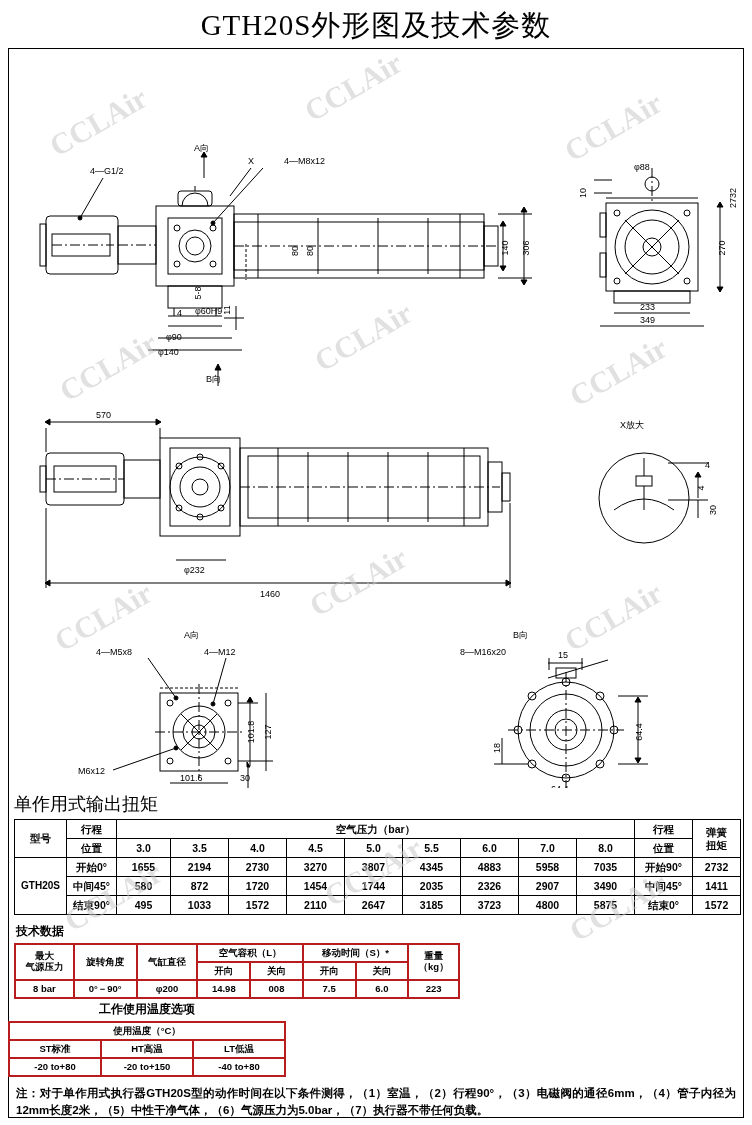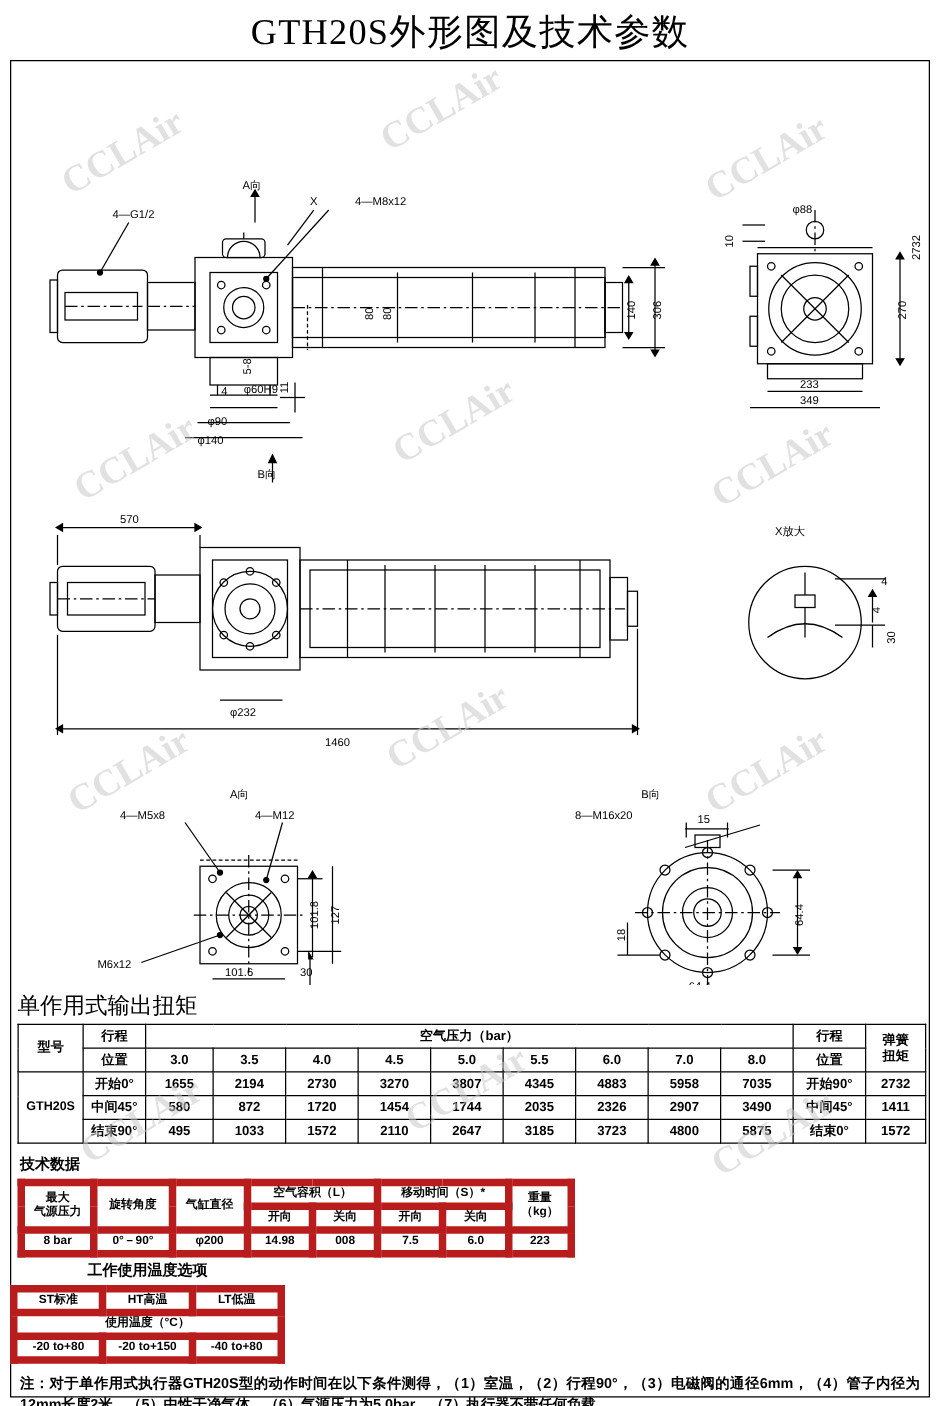--- a/index.html
+++ b/index.html
@@ -88,26 +88,26 @@
   table.grid td.model {
     font-size: 10px;
   }
   .two-col {
     display: flex;
     gap: 0px;
     margin-top: 6px;
     flex-direction: column;
   }
   .tech-wrap { width: 446px; margin-left: 6px; }
-  .temp-wrap { width: 220px; }
+  .temp-wrap { width: 278px; }
   .sub-head { font-size: 12px; font-weight: bold; padding: 2px 0 3px 2px; }
   .temp-head { font-size: 12px; font-weight: bold; padding: 2px 0 3px 0; text-align:center; }
   table.small { border-collapse: collapse; width: 100%; table-layout: fixed; }
   table.small th, table.small td {
-    border: 6px solid #b91c1c;
+    border: 2px solid #b91c1c;
     font-size: 9.5px;
     font-weight: bold;
     text-align: center;
     padding: 1px 1px;
     line-height: 1.15;
     height: 18px;
   }
   .note {
     margin: 8px 8px 0 8px;
     font-size: 11.5px;
@@ -537,26 +537,26 @@
           </tr>
         </tbody>
           </table>
       </div>
 
       <div class="temp-wrap">
         <div class="temp-head">工作使用温度选项</div>
         <table class="small">
           <tbody>
               <tr>
+            <td colspan="3">使用温度（°C）</td>
+          </tr>
+          <tr>
             <td>ST标准</td>
             <td>HT高温</td>
             <td>LT低温</td>
-          </tr>
-          <tr>
-            <td colspan="3">使用温度（°C）</td>
           </tr>
           <tr>
             <td>-20 to+80</td>
             <td>-20 to+150</td>
             <td>-40 to+80</td>
           </tr>
         </tbody>
           </table>
       </div>
     </div>

